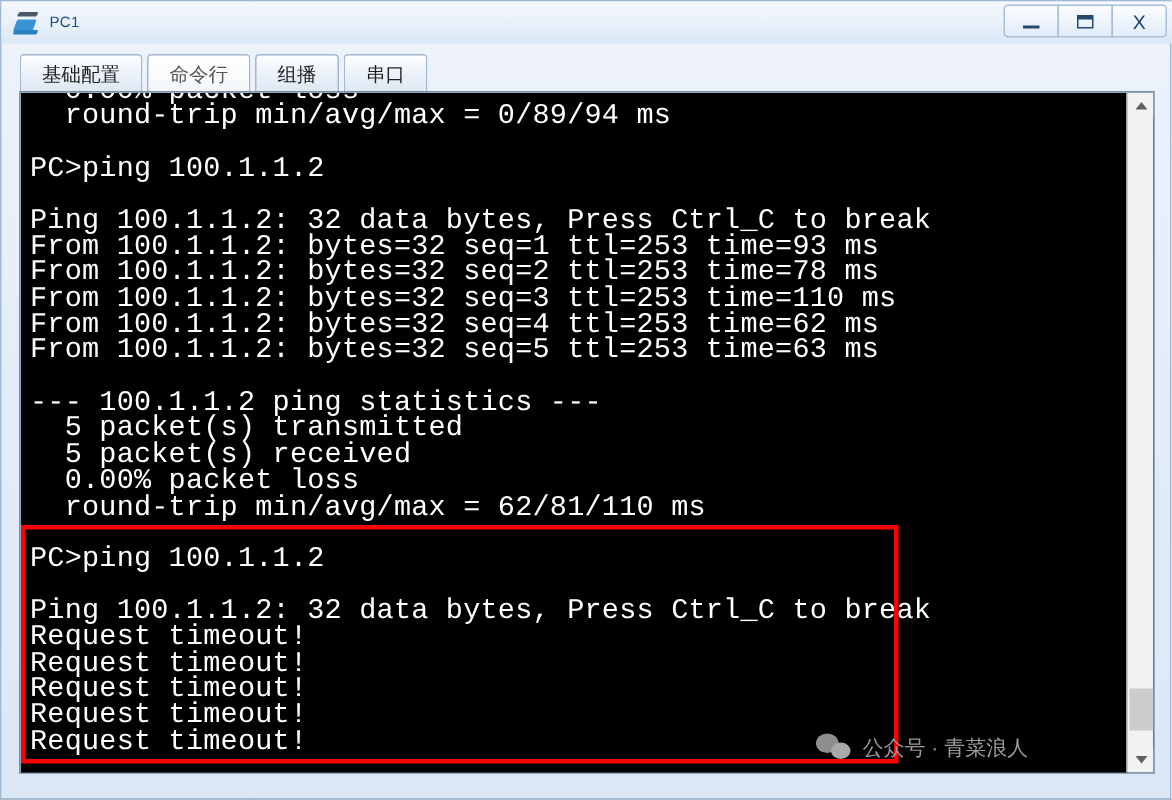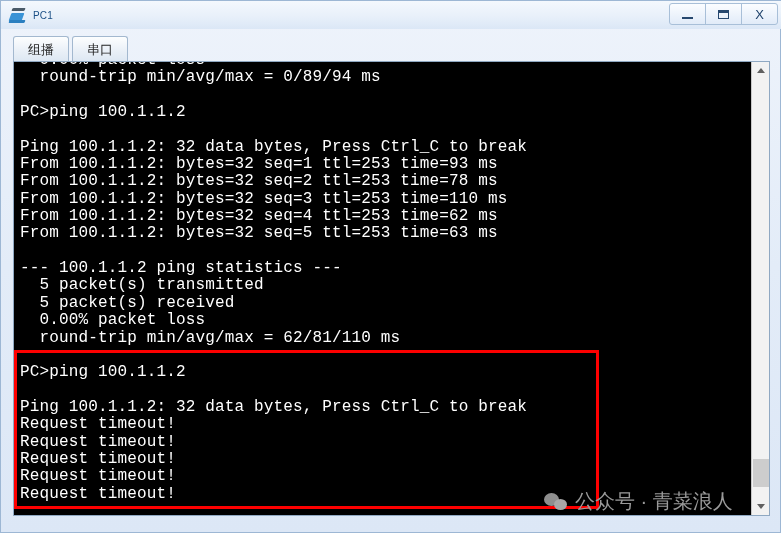--- a/index.html
+++ b/index.html
@@ -136,21 +136,21 @@
     height: 453px;
     background: #000;
     overflow: hidden;
   }
   .term-text {
     position: absolute;
     left: 6px;
     top: -10px;
     color: #ffffff;
     font-family: "Liberation Mono", "DejaVu Sans Mono", monospace;
-    font-size: 16px;
+    font-size: 19px;
     line-height: 17.35px;
     white-space: pre;
     letter-spacing: 0.15px;
   }
   .term-line { height: 17.35px; }
 
   
   .scrollbar {
     position: absolute;
     right: 0;
@@ -200,23 +200,23 @@
     box-sizing: border-box;
     pointer-events: none;
   }
 
   
   .watermark {
     position: absolute;
     left: 543px;
     top: 487px;
     display: flex;
-    align-items: center;
+    align-items: flex-end;
     color: #9a9a9a;
-    font-size: 20px;
+    font-size: 14px;
     font-family: "Liberation Sans", sans-serif;
     white-space: nowrap;
   }
   .wechat-icon {
     position: relative;
     width: 26px;
     height: 20px;
     margin-right: 3px;
     flex: none;
   }
@@ -273,20 +273,22 @@
         <span class="glyph-min"></span>
       </div>
       <div class="win-btn">
         <span class="glyph-max"></span>
       </div>
       <div class="win-btn">X</div>
     </div>
   </div>
 
   <div class="tabstrip">
+    <div class="tab">基础配置</div>
+    <div class="tab active">命令行</div>
     <div class="tab">组播</div>
     <div class="tab">串口</div>
   </div>
 
   <div class="term-frame">
     <div class="term-inner">
       <div class="term-text" id="term-text"><div class="term-line">  0.00% packet loss</div><div class="term-line">  round-trip min/avg/max = 0/89/94 ms</div><div class="term-line">&nbsp;</div><div class="term-line">PC&gt;ping 100.1.1.2</div><div class="term-line">&nbsp;</div><div class="term-line">Ping 100.1.1.2: 32 data bytes, Press Ctrl_C to break</div><div class="term-line">From 100.1.1.2: bytes=32 seq=1 ttl=253 time=93 ms</div><div class="term-line">From 100.1.1.2: bytes=32 seq=2 ttl=253 time=78 ms</div><div class="term-line">From 100.1.1.2: bytes=32 seq=3 ttl=253 time=110 ms</div><div class="term-line">From 100.1.1.2: bytes=32 seq=4 ttl=253 time=62 ms</div><div class="term-line">From 100.1.1.2: bytes=32 seq=5 ttl=253 time=63 ms</div><div class="term-line">&nbsp;</div><div class="term-line">--- 100.1.1.2 ping statistics ---</div><div class="term-line">  5 packet(s) transmitted</div><div class="term-line">  5 packet(s) received</div><div class="term-line">  0.00% packet loss</div><div class="term-line">  round-trip min/avg/max = 62/81/110 ms</div><div class="term-line">&nbsp;</div><div class="term-line">PC&gt;ping 100.1.1.2</div><div class="term-line">&nbsp;</div><div class="term-line">Ping 100.1.1.2: 32 data bytes, Press Ctrl_C to break</div><div class="term-line">Request timeout!</div><div class="term-line">Request timeout!</div><div class="term-line">Request timeout!</div><div class="term-line">Request timeout!</div><div class="term-line">Request timeout!</div><div class="term-line">&nbsp;</div></div>
     </div>
 
     <div class="scrollbar">

